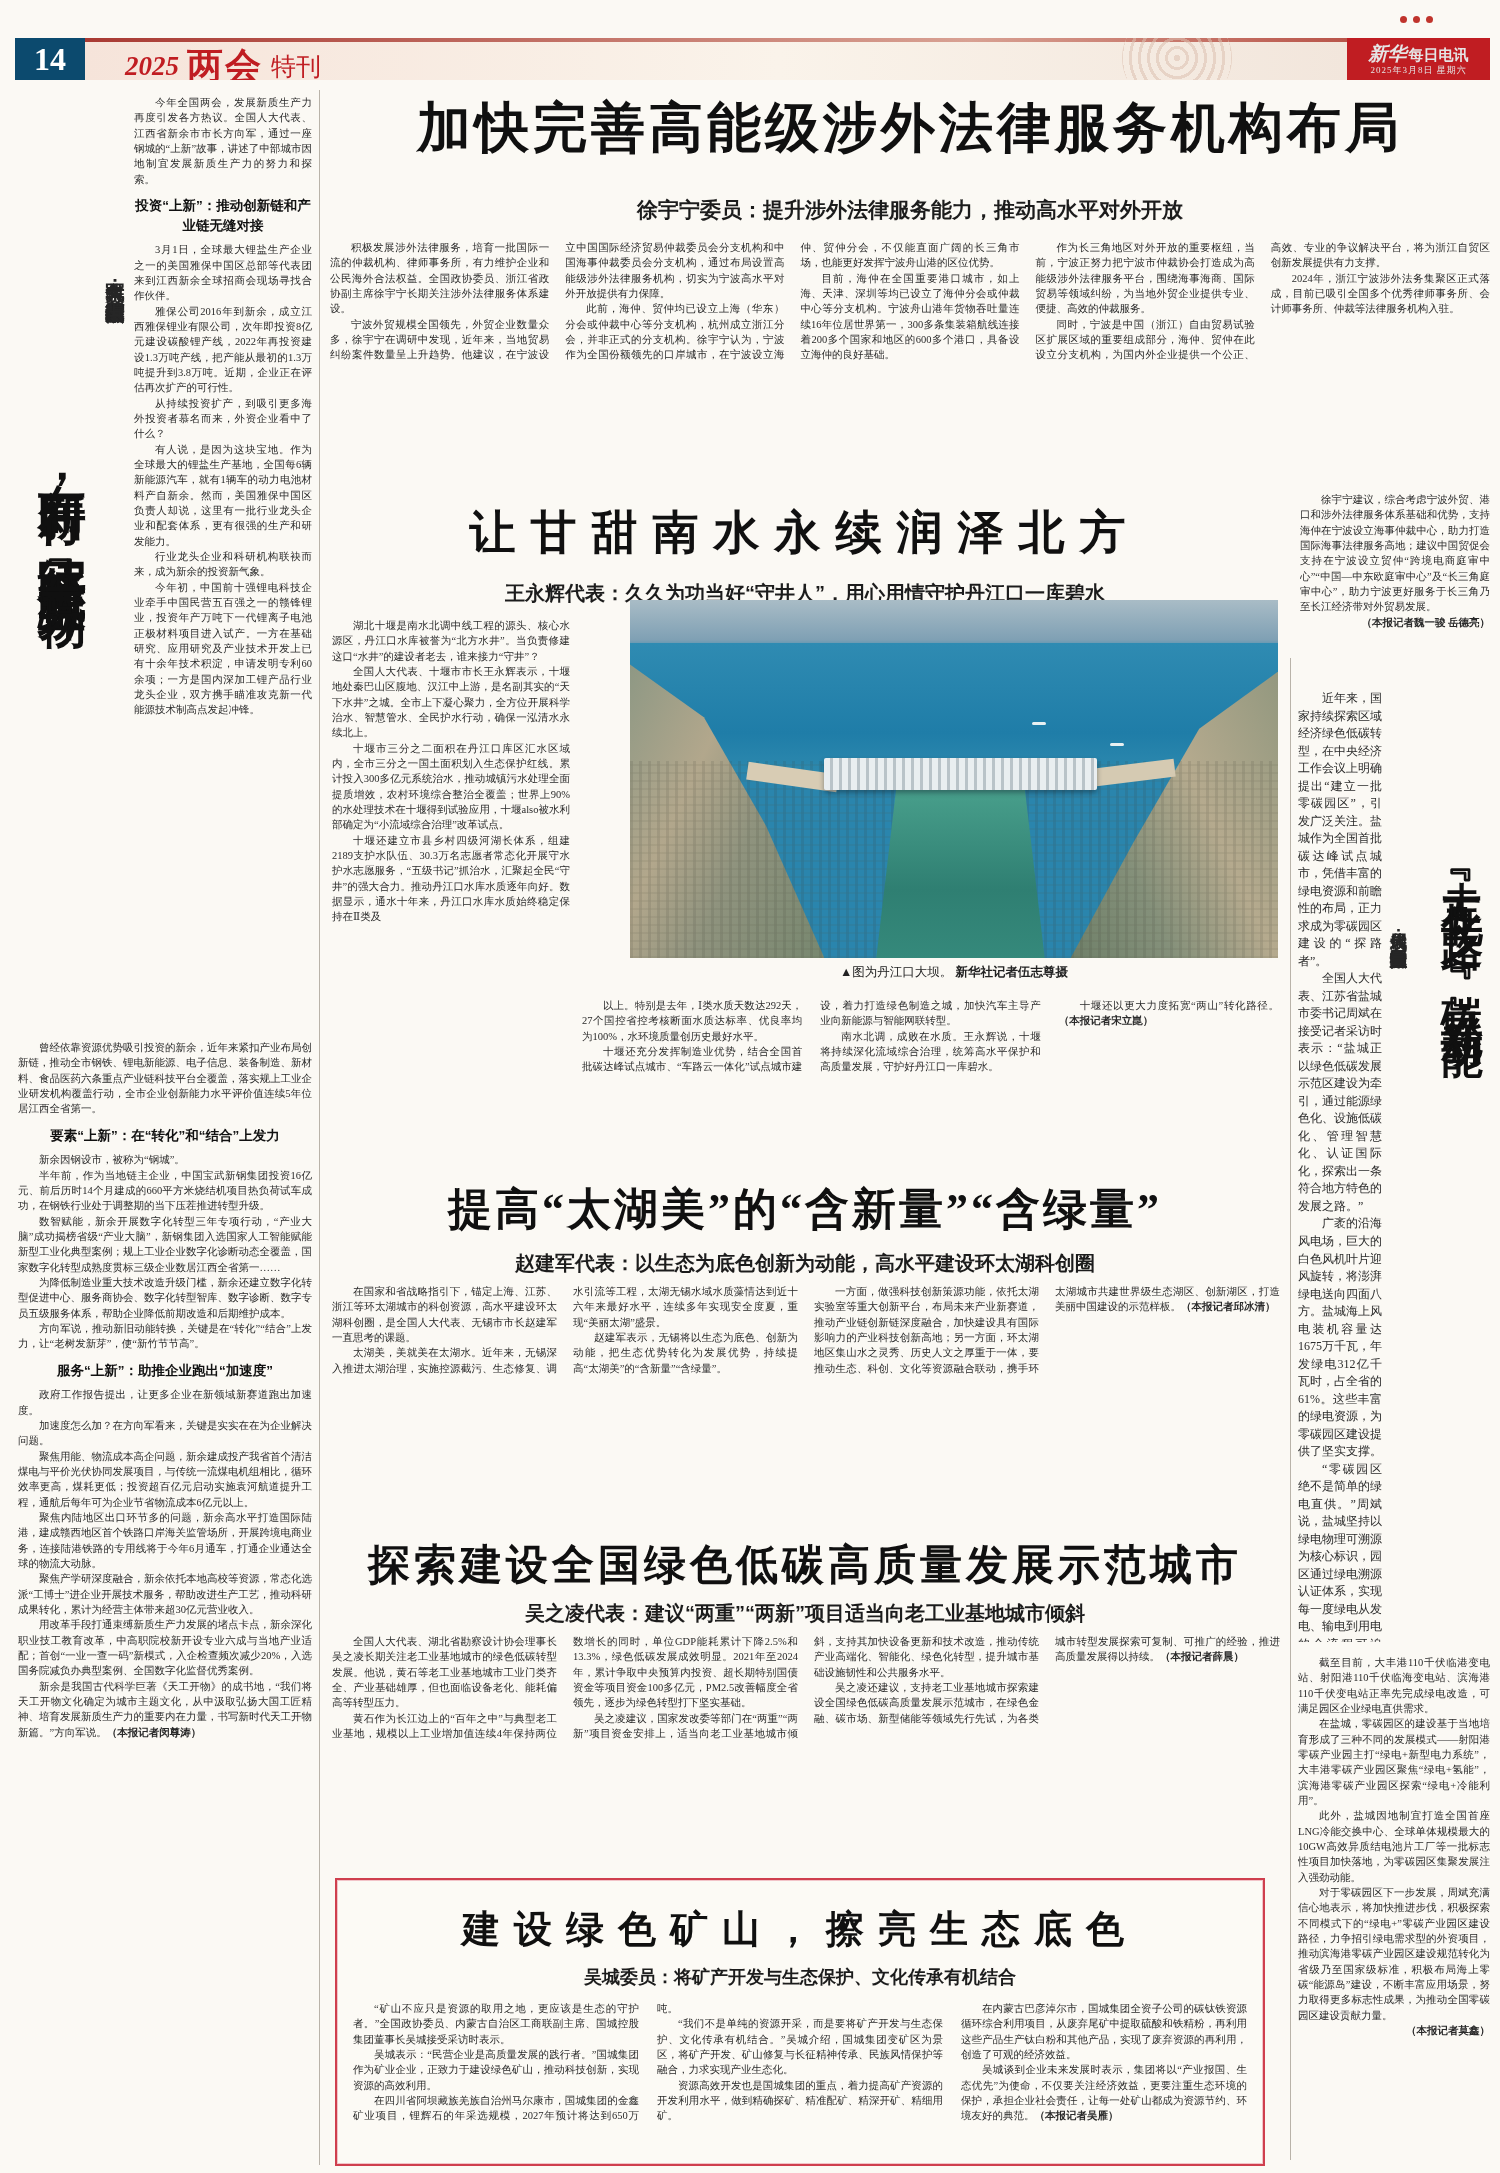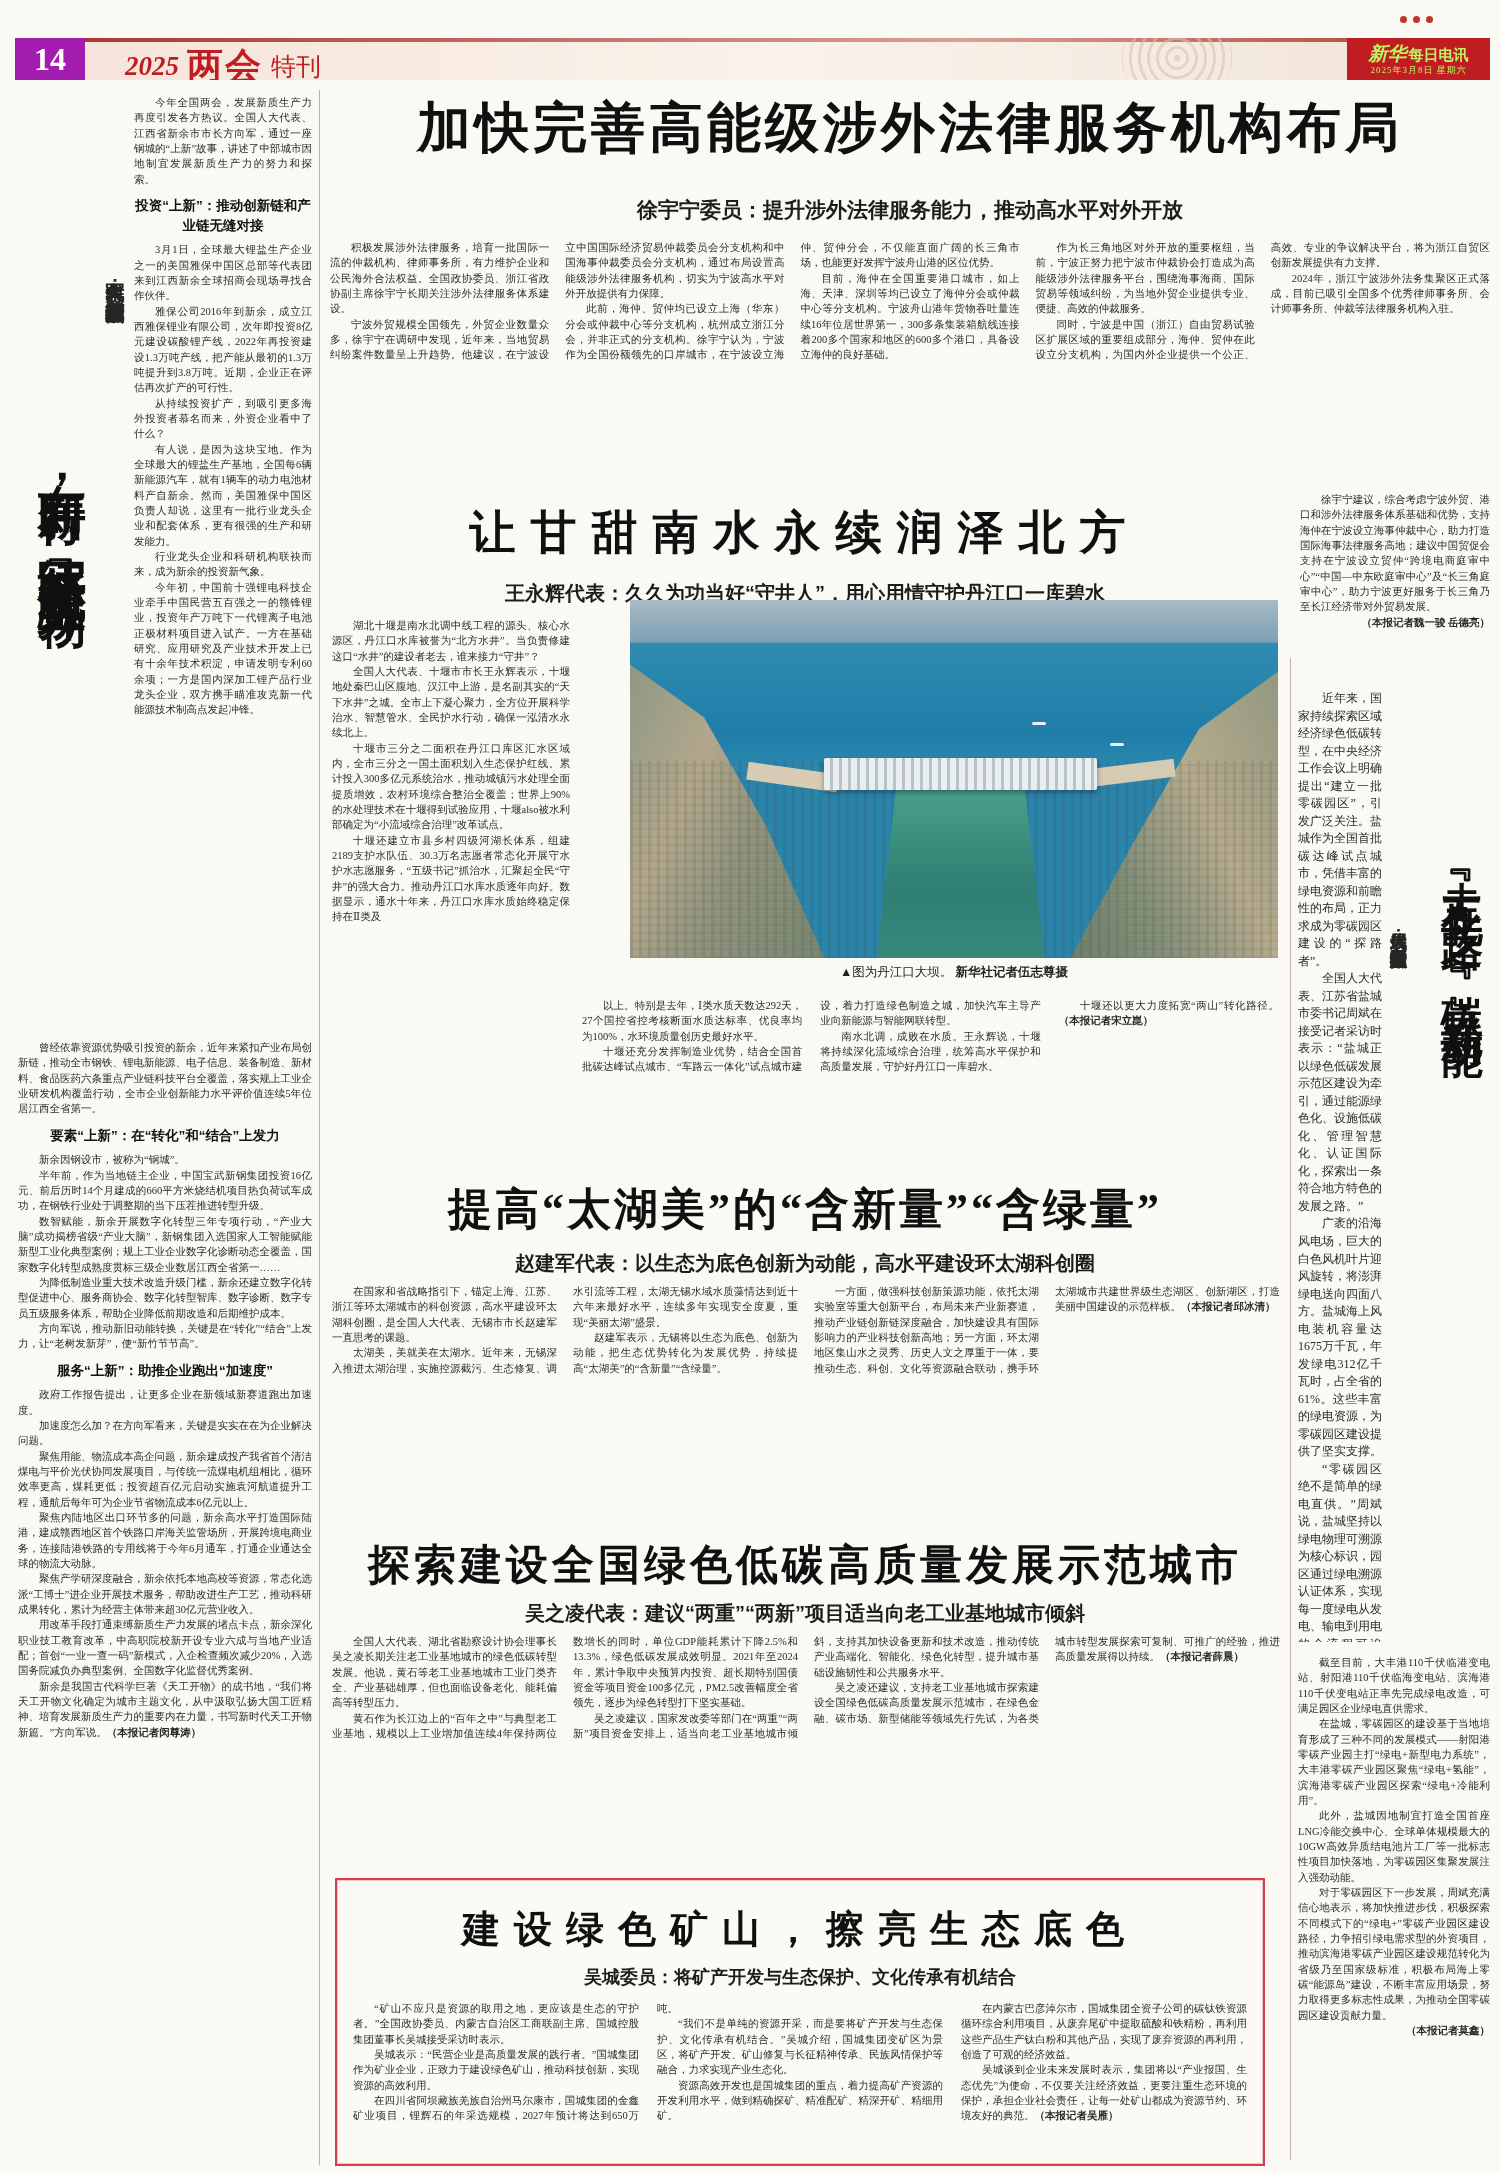--- a/index.html
+++ b/index.html
@@ -1,33 +1,33 @@
 <!DOCTYPE html>
 <html><head>
 <meta charset="utf-8">
 <style>
   html,body{margin:0;padding:0;background:#e8e6e0;}
   .page{position:relative;width:1500px;height:2173px;background:#fbf9f4;margin:0 auto;
         font-family:"Liberation Serif","DejaVu Serif",serif;color:#262626;overflow:hidden;}
   .abs{position:absolute;}
   
-  .hdr-left{left:15px;top:38px;width:70px;height:42px;background:#a21caf;color:#fff;
+  .hdr-left{left:15px;top:38px;width:70px;height:42px;background:#0c4a6e;color:#fff;
             display:flex;align-items:center;justify-content:center;font-size:32px;font-weight:bold;}
   .hdr-strip{left:85px;top:38px;width:1262px;height:42px;
              background:linear-gradient(90deg,#f6e4da 0%,#faf3ea 55%,#f2e6dc 100%);overflow:hidden;}
   .hdr-strip::before{content:"";position:absolute;left:0;top:0;width:100%;height:4px;
              background:linear-gradient(90deg,#a93a33,#d8a193 70%,#b9554a);}
   .hdr-title{position:absolute;left:40px;top:4px;color:#c01d22;white-space:nowrap;}
   .hdr-year{font-size:27px;font-weight:bold;font-style:italic;vertical-align:middle;}
   .hdr-script{font-size:36px;font-weight:bold;font-family:"Liberation Serif",serif;
               vertical-align:middle;margin:0 4px;letter-spacing:2px;}
   .hdr-tekan{font-size:25px;font-weight:normal;vertical-align:middle;}
   .hdr-swirl{position:absolute;right:115px;top:-30px;width:110px;height:100px;border-radius:50%;
       background:repeating-radial-gradient(circle at 50% 50%,#dcc0b0 0 3px,rgba(255,255,255,0) 3px 9px);opacity:.55;}
-  .hdr-right{left:1347px;top:38px;width:143px;height:42px;background:#c01d22;color:#bef264;
+  .hdr-right{left:1347px;top:38px;width:143px;height:42px;background:#c01d22;color:#e5e5e5;
              display:flex;flex-direction:column;align-items:center;justify-content:center;line-height:1.15;}
   .mast1{font-size:15px;font-weight:bold;white-space:nowrap;}
   .mast-script{font-style:italic;font-size:19px;margin-right:2px;}
   .mast2{font-size:9px;white-space:nowrap;letter-spacing:1px;font-family:Liberation Serif, serif;}
   .corner-dots{left:1400px;top:8px;width:60px;height:22px;display:flex;gap:6px;align-items:center;}
   .corner-dots i{width:7px;height:7px;border-radius:50%;background:#c0342c;display:block;}
   
   .vline{background:#b9b3a9;width:1px;}
   
   .bodytxt{font-size:10.5px;line-height:1.46;text-align:justify;overflow:hidden;color:#2a2a2a;}

